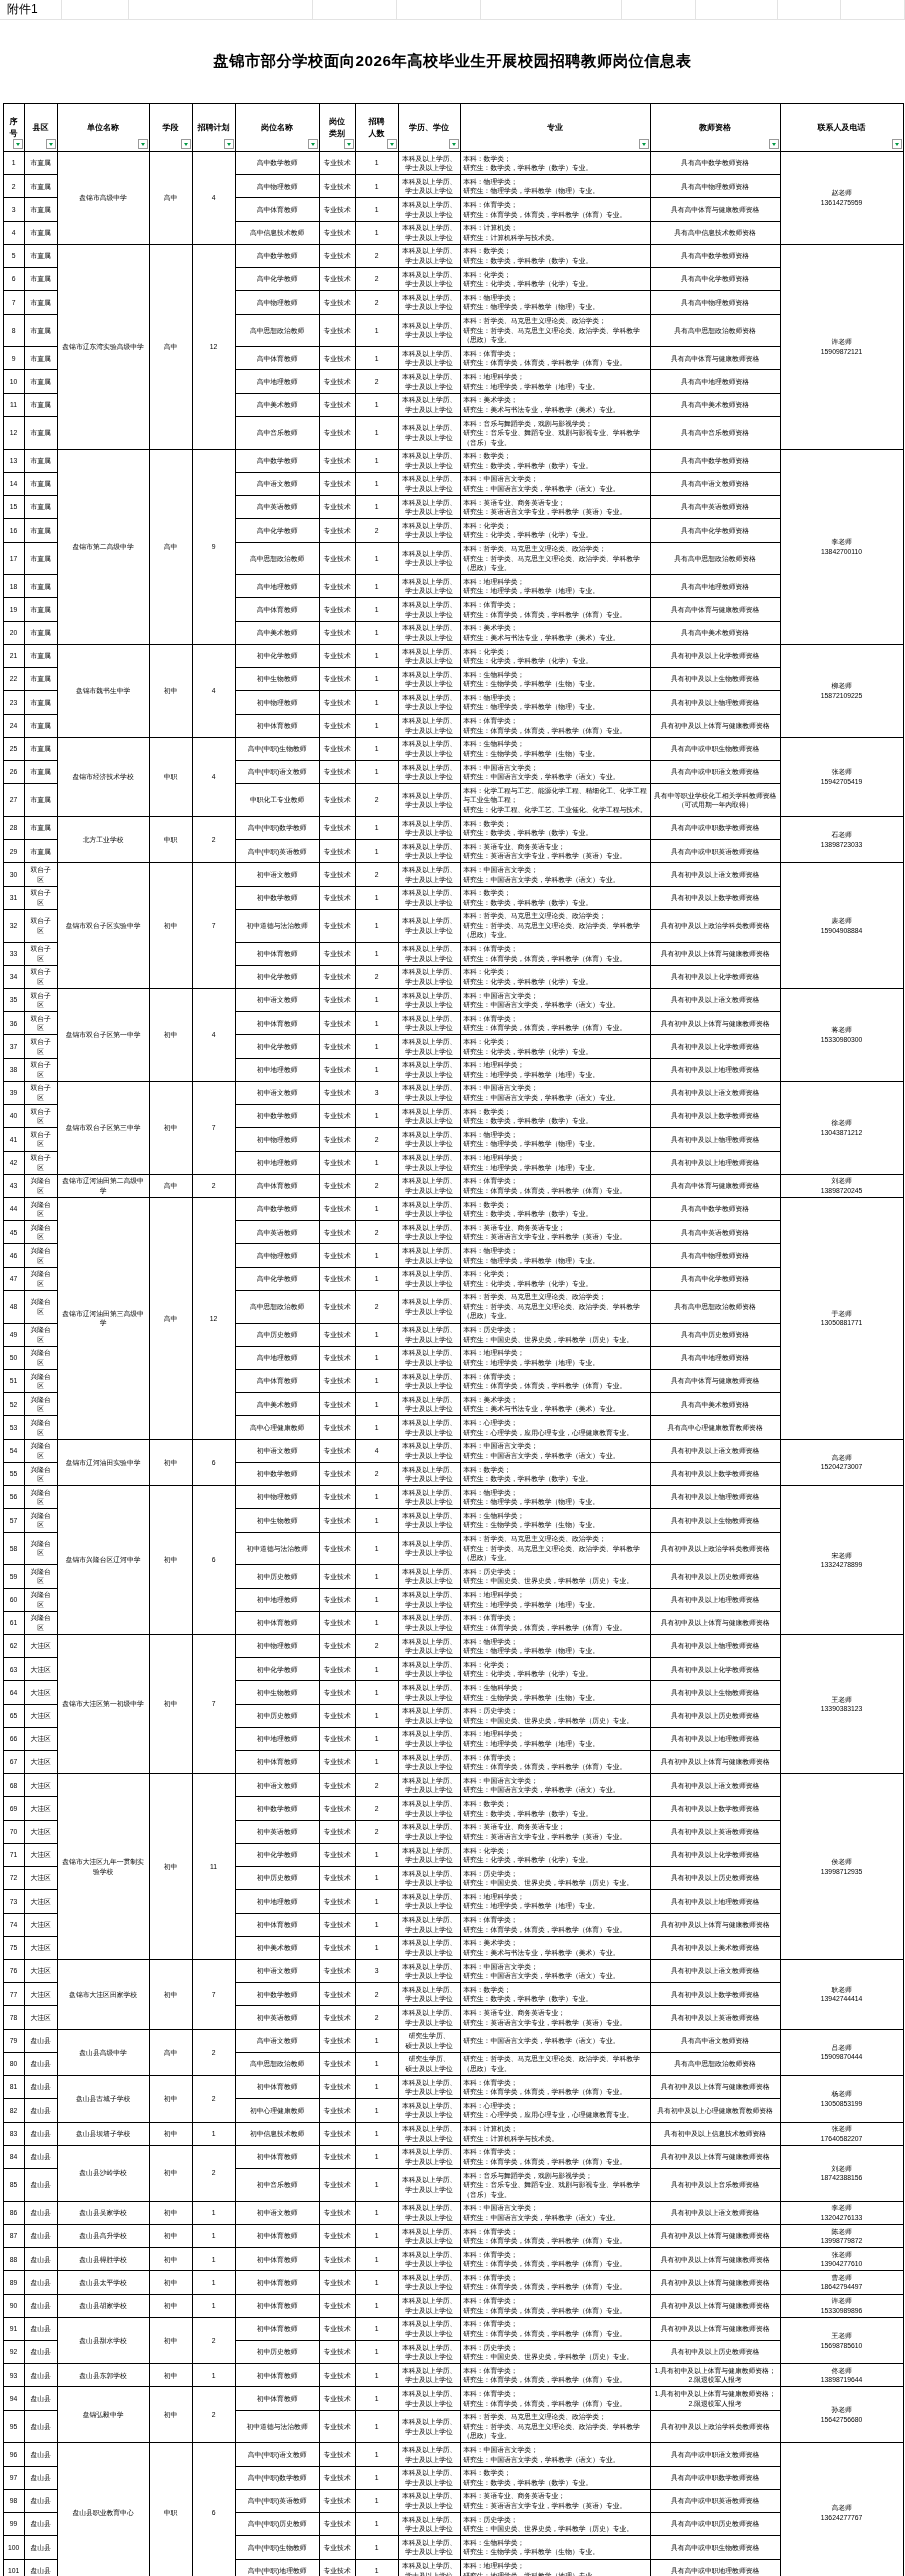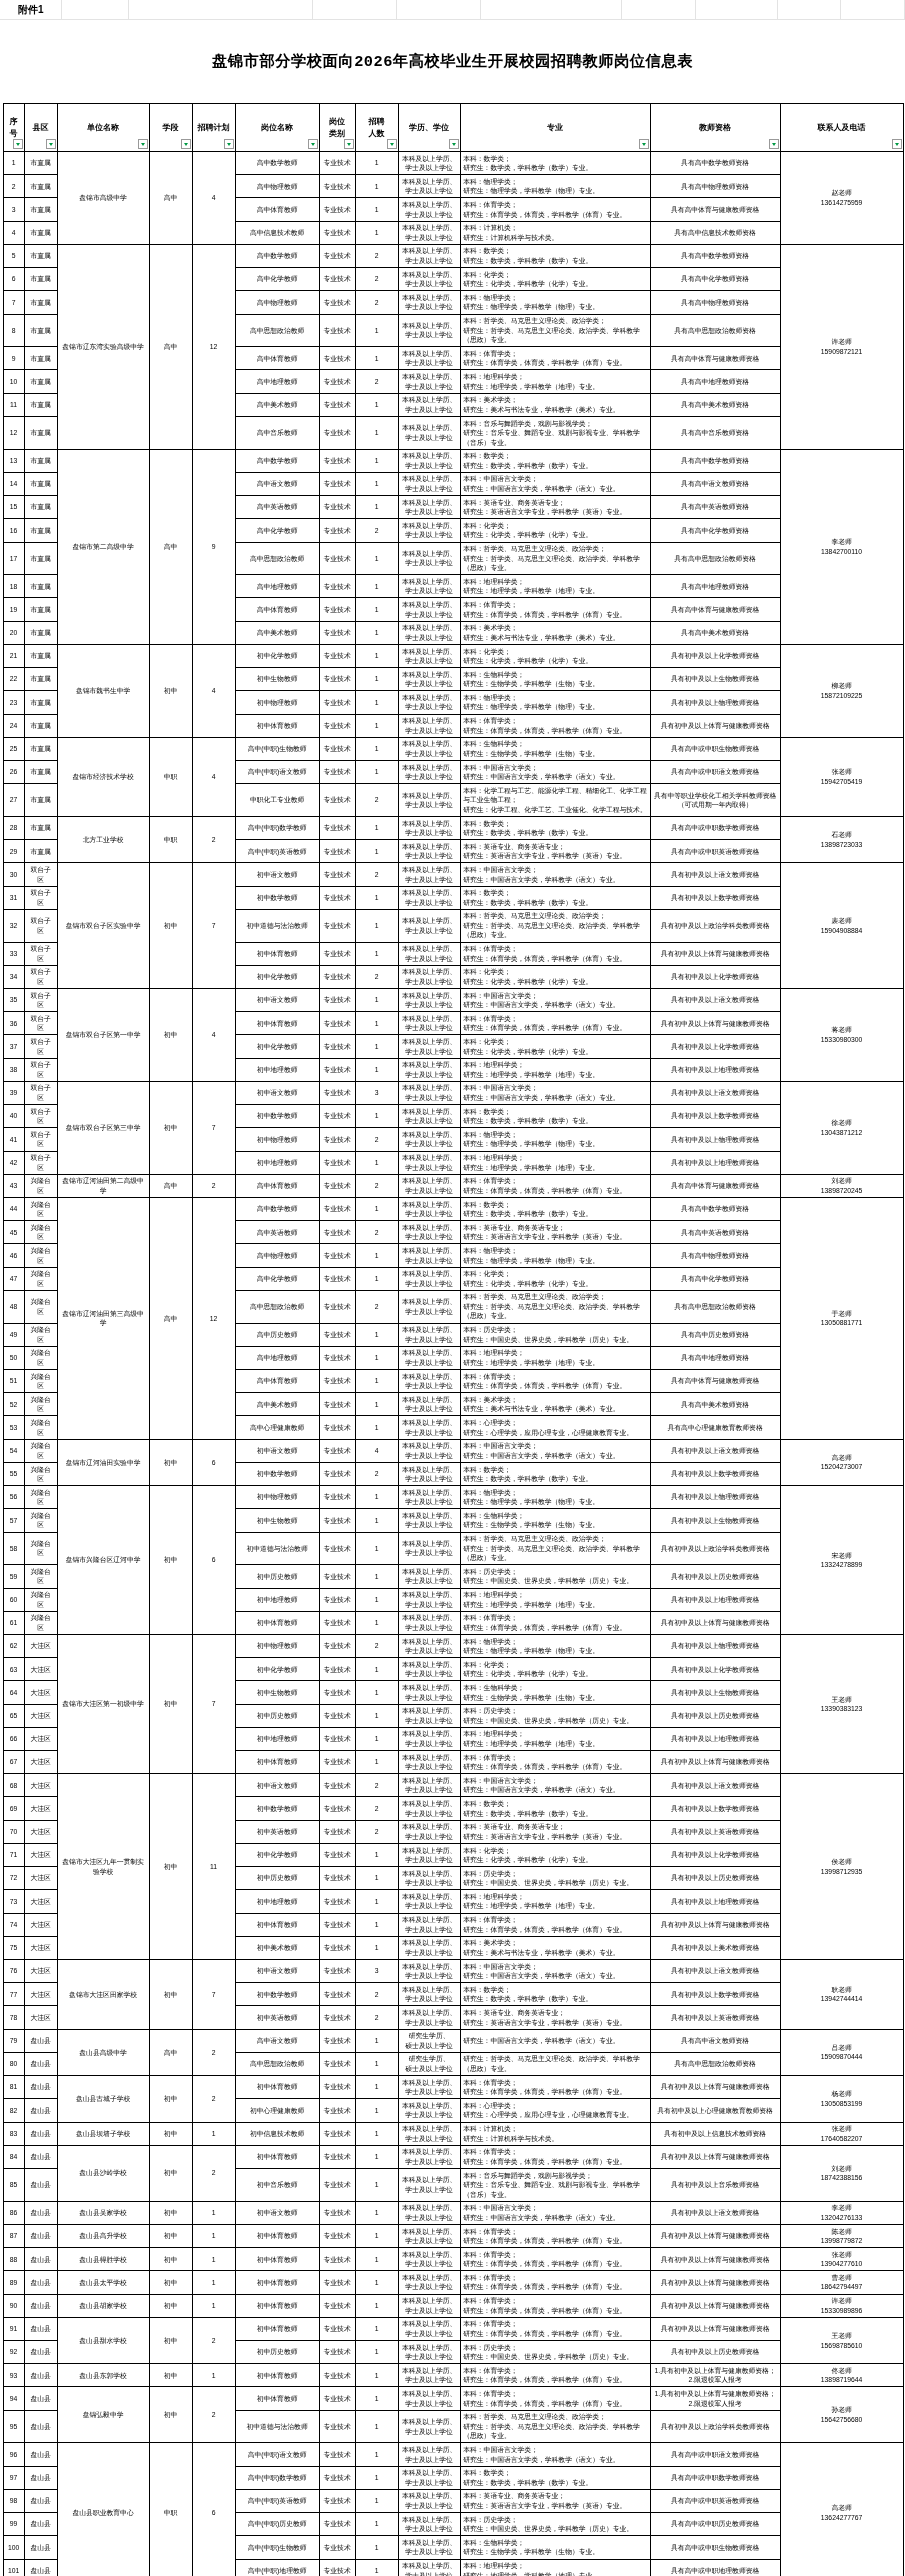--- a/index.html
+++ b/index.html
@@ -1,23 +1,23 @@
 <!DOCTYPE html>
 <html style="font-size:8.4px"><head>
 <meta charset="utf-8">
 <style>
   html,body{margin:0;padding:0;background:#ffffff;color:#000;}
   body{width:905px;font-family:"Liberation Sans","DejaVu Sans",sans-serif;}
   
   .top-strip{display:flex;height:19px;border-bottom:0.5px solid #e3e3e3;}
   .top-strip .gcell{border-right:0.5px solid #e3e3e3;height:100%;box-sizing:border-box;
-    display:flex;align-items:center;padding-left:18px;font-size:10px;font-weight:bold;}
+    display:flex;align-items:center;padding-left:7px;font-size:12px;}
   
   .title-wrap{height:83px;display:flex;align-items:center;justify-content:center;}
-  .title-wrap h1{margin:8px;font-family:Liberation Mono, monospace;
+  .title-wrap h1{margin:8px;font-family:Liberation Sans, sans-serif;
     font-size:15.3px;font-weight:bold;letter-spacing:0.5px;}
   
   table{border-collapse:collapse;table-layout:fixed;width:900px;margin:0 2.6px 7.4px 2.6px;
     border:1.1px solid #000;}
   th,td{border:0.5px solid #000;box-sizing:border-box;padding:1.6px 2.6px;text-align:center;
     vertical-align:middle;font-size:6.8px;line-height:1.4;word-break:break-all;}
   th{height:48px;font-size:8px;font-weight:bold;position:relative;white-space:pre-line;
     border-bottom-width:1.1px;}
   td.major{text-align:left;}
   td.pre{white-space:pre-line;}

